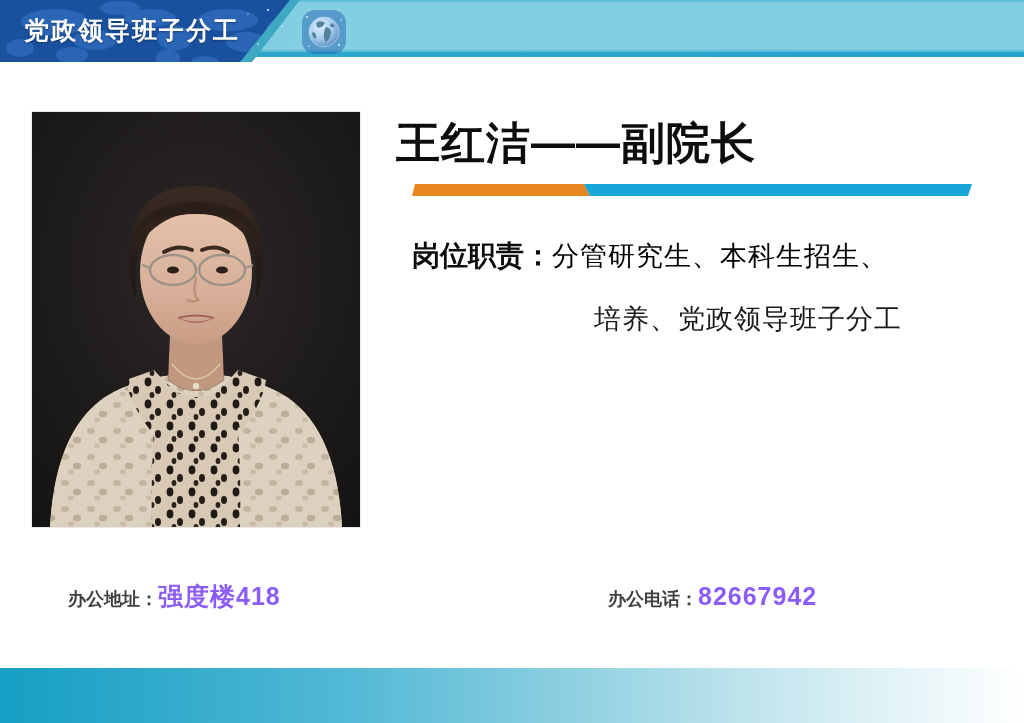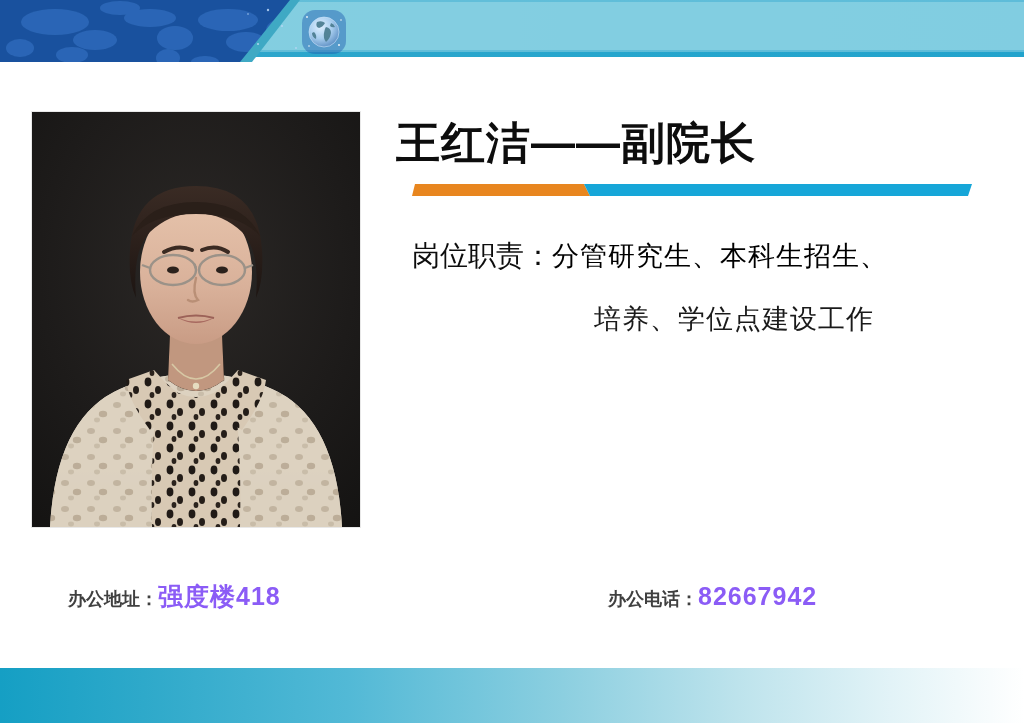--- a/index.html
+++ b/index.html
@@ -89,21 +89,21 @@
     left: 412px;
     top: 232px;
     width: 580px;
   }
   .duty-line1 {
     font-size: 27px;
     line-height: 47px;
     white-space: nowrap;
   }
   .duty-label {
-    font-weight: normal;
+    font-weight: bold;
     font-size: 28px;
     letter-spacing: 0px;
     color: #0d0d0d;
   }
   .duty-text {
     font-weight: normal;
     font-size: 27px;
     color: #000000;
     letter-spacing: 1px;
   }
@@ -236,20 +236,21 @@
       <ellipse cx="24" cy="24" rx="15" ry="15" fill="none" stroke="#cfe6fb" stroke-width="1" opacity="0.6"></ellipse>
       <g fill="#ffffff" opacity="0.9">
         <circle cx="7" cy="9" r="0.9"></circle>
         <circle cx="41" cy="12" r="0.8"></circle>
         <circle cx="9" cy="38" r="0.8"></circle>
         <circle cx="39" cy="37" r="1"></circle>
       </g>
     </svg>
   </div>
 
+  <div class="header-title">党政领导班子分工</div>
 </div>
 
 <div class="photo-frame">
   <svg class="photo-svg" width="328" height="415" viewBox="0 0 328 415">
     <defs>
       <radialGradient id="bg" cx="50%" cy="38%" r="80%">
         <stop offset="0%" stop-color="#2b2826"></stop>
         <stop offset="60%" stop-color="#1d1b1a"></stop>
         <stop offset="100%" stop-color="#141312"></stop>
       </radialGradient>
@@ -330,21 +331,21 @@
   <svg width="560" height="16" viewBox="0 0 560 16">
     <polygon points="3,2 172,2 178,14 0,14" fill="#e8861f"></polygon>
     <polygon points="172,2 560,2 556,14 178,14" fill="#16a6d8"></polygon>
   </svg>
 </div>
 
 <div class="duty-block">
   <div class="duty-line1">
     <span class="duty-label">岗位职责：</span><span class="duty-text">分管研究生、本科生招生、</span>
   </div>
-  <div class="duty-line2">培养、学位点建设工作</div>
+  <div class="duty-line2">培养、党政领导班子分工</div>
 </div>
 
 <div class="info-address">
   <span class="info-label">办公地址：</span><span class="info-value">强度楼418</span>
 </div>
 
 <div class="info-phone">
   <span class="info-label">办公电话：</span><span class="info-value">82667942</span>
 </div>
 

